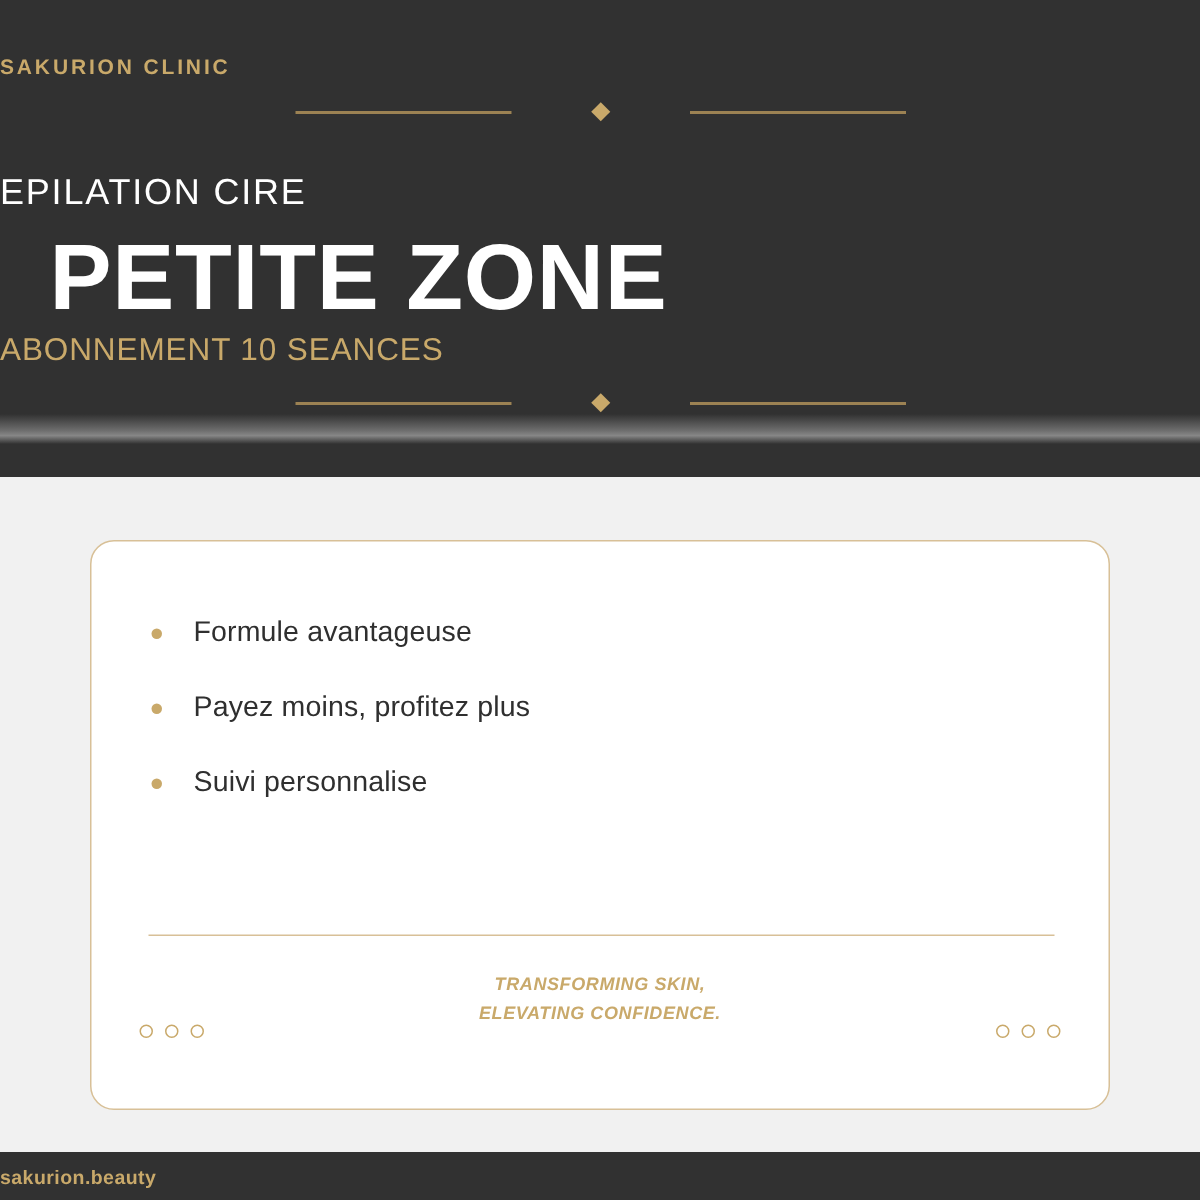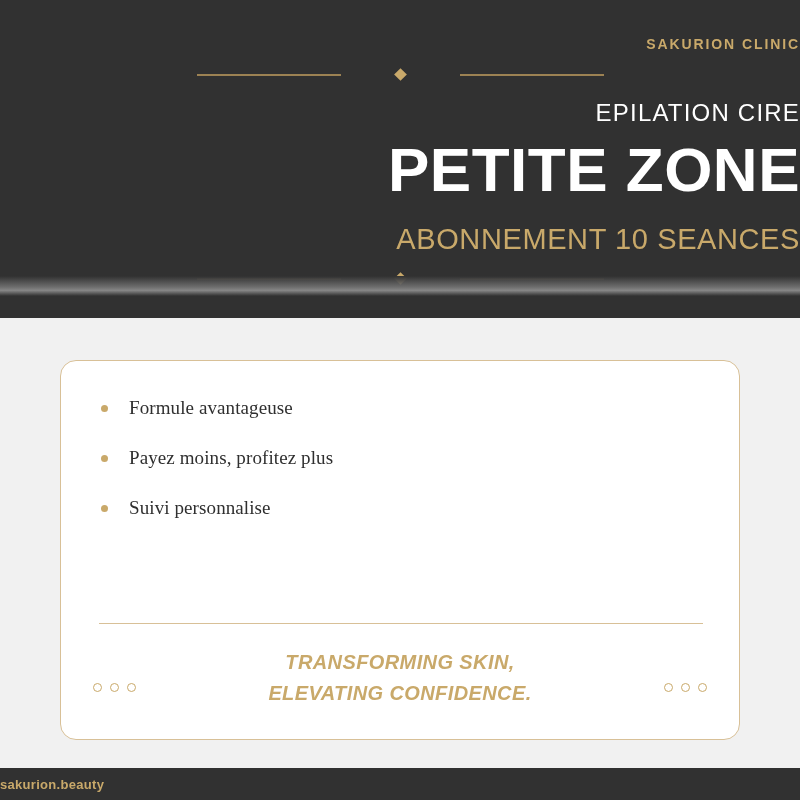--- a/index.html
+++ b/index.html
@@ -26,21 +26,21 @@
     overflow: hidden;
   }
   .header-inner {
     position: absolute;
     left: 0;
     top: 0;
     width: 800px;
     height: 282px;
     display: flex;
     flex-direction: column;
-    align-items: flex-end;
+    align-items: flex-start;
   }
   .glow-band {
     position: absolute;
     left: 0;
     top: 276px;
     width: 800px;
     height: 20px;
     background: linear-gradient(to bottom,
                 rgba(49,49,49,1) 0%,
                 rgba(120,120,120,0.85) 55%,
@@ -75,40 +75,40 @@
     transform: rotate(45deg);
     margin: 0 55px;
     flex: none;
   }
   .ornament-top { margin-top: 18px; }
   .ornament-top .line { width: 144px; }
   .ornament-bottom { margin-top: 18px; }
   .ornament-bottom .line { width: 144px; }
 
   .subtitle {
-    margin-top: 20px;
+    margin-top: 36px;
     font-size: 24px;
     font-weight: normal;
     letter-spacing: 1.2px;
     color: #ffffff;
     text-align: center;
   }
   .title {
     margin-top: 10px;
     font-size: 62px;
     font-weight: bold;
     letter-spacing: 0.5px;
     color: #ffffff;
     line-height: 1.05;
     text-align: center;
     margin-left: 33px;
   }
   .offer {
-    margin-top: 21px;
-    font-size: 29px;
+    margin-top: 4px;
+    font-size: 21px;
     font-weight: normal;
     letter-spacing: 0.6px;
     color: #c9a96a;
     text-align: center;
   }
 
   
   .card {
     position: absolute;
     left: 60px;
@@ -116,22 +116,21 @@
     width: 680px;
     height: 380px;
     box-sizing: border-box;
     background: #ffffff;
     border: 1px solid #d8c097;
     border-radius: 16px;
   }
   .benefits {
     list-style: none;
     margin: 0;
-    padding: 22px 0 0 0;
-    font-family: Liberation Serif, serif;
+    padding: 36px 0 0 0;
   }
   .benefit {
     display: flex;
     align-items: center;
     height: 50px;
     padding-left: 40px;
   }
   .benefit-dot {
     width: 7px;
     height: 7px;
@@ -154,21 +153,21 @@
     height: 1px;
     background: #d8c097;
   }
 
   .tagline {
     position: absolute;
     left: 0;
     top: 286px;
     width: 100%;
     text-align: center;
-    font-size: 20px;
+    font-size: 12px;
     font-weight: bold;
     font-style: italic;
     color: #c9a96a;
     line-height: 1.55;
     letter-spacing: 0.4px;
   }
 
   .dots {
     position: absolute;
     top: 322px;

